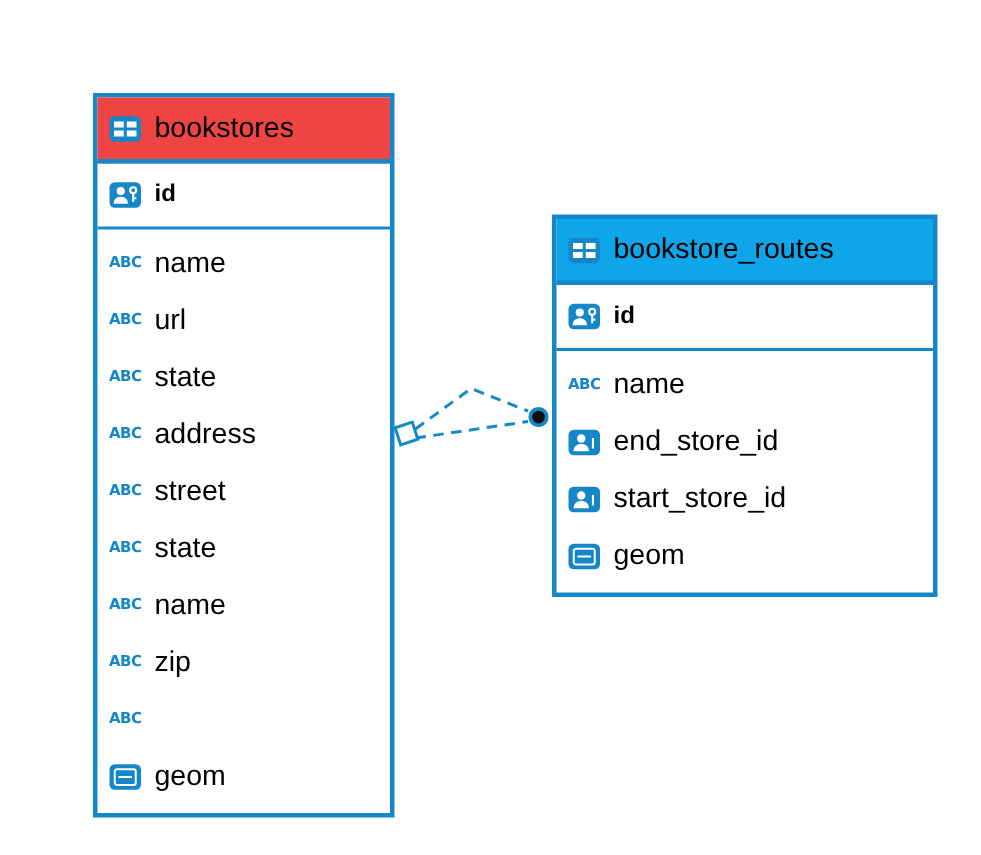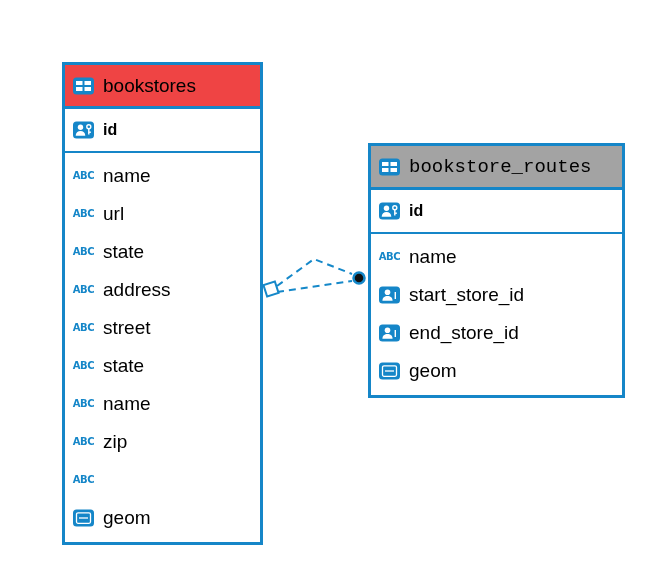--- a/index.html
+++ b/index.html
@@ -26,21 +26,21 @@
   .table-header {
     display: flex;
     align-items: center;
     gap: 8px;
     padding: 0 7px;
     height: 41px;
     border-bottom: 3px solid #1586c8;
     font-size: 19px;
   }
   .t-bookstores .table-header { background: #ef4444; }
-  .t-routes     .table-header { background: #a3a3a3; font-family: Liberation Mono, monospace; }
+  .t-routes     .table-header { background: #0ea5e9; }
 
   .pk-row {
     display: flex;
     align-items: center;
     gap: 8px;
     padding: 0 7px;
     height: 42px;
     border-bottom: 2px solid #1586c8;
     font-weight: 700;
     font-size: 16px;
@@ -189,27 +189,27 @@
     </div>
     <div class="field-list">
       <div class="row">
         <span class="abc">ABC</span>
         <span class="label">name</span>
       </div>
       <div class="row">
         <svg class="icon-svg">
             <use href="#sym-person"></use>
           </svg>
+        <span class="label">end_store_id</span>
+      </div>
+      <div class="row">
+        <svg class="icon-svg">
+            <use href="#sym-person"></use>
+          </svg>
         <span class="label">start_store_id</span>
-      </div>
-      <div class="row">
-        <svg class="icon-svg">
-            <use href="#sym-person"></use>
-          </svg>
-        <span class="label">end_store_id</span>
       </div>
       <div class="row">
         <svg class="icon-svg">
             <use href="#sym-geom"></use>
           </svg>
         <span class="label">geom</span>
       </div>
     </div>
   </div>
 

